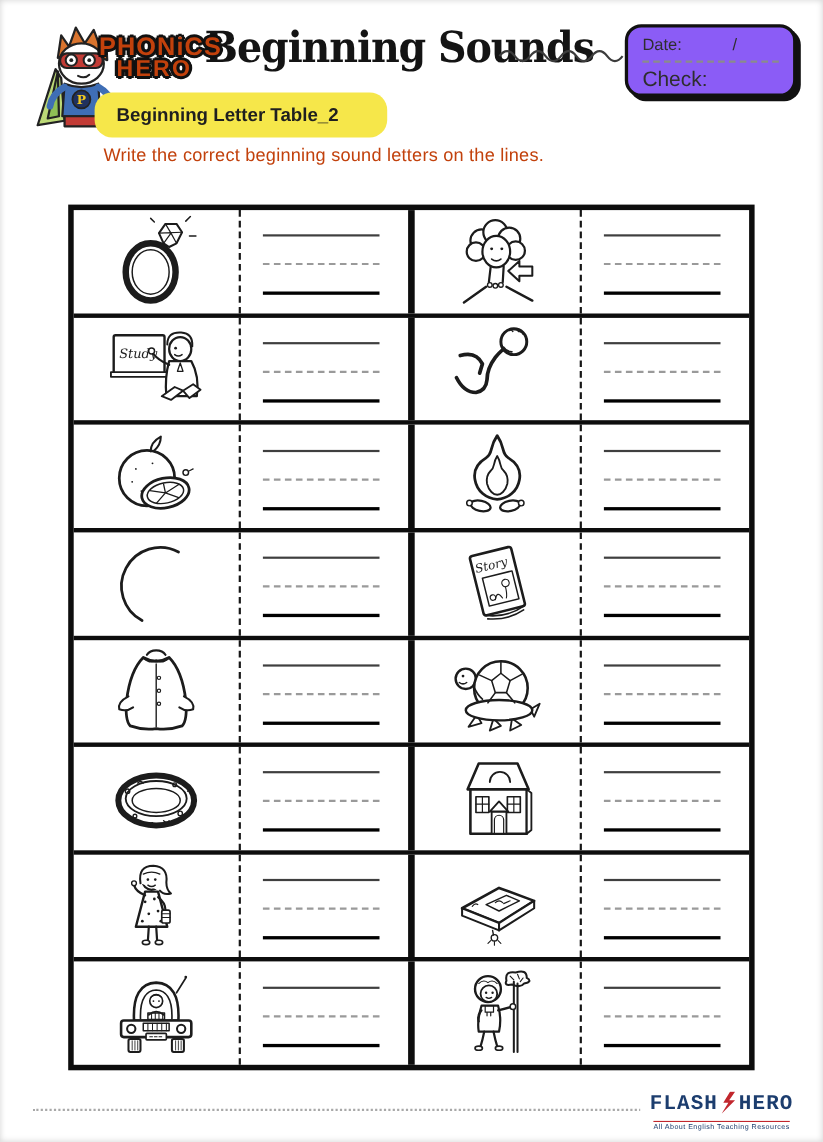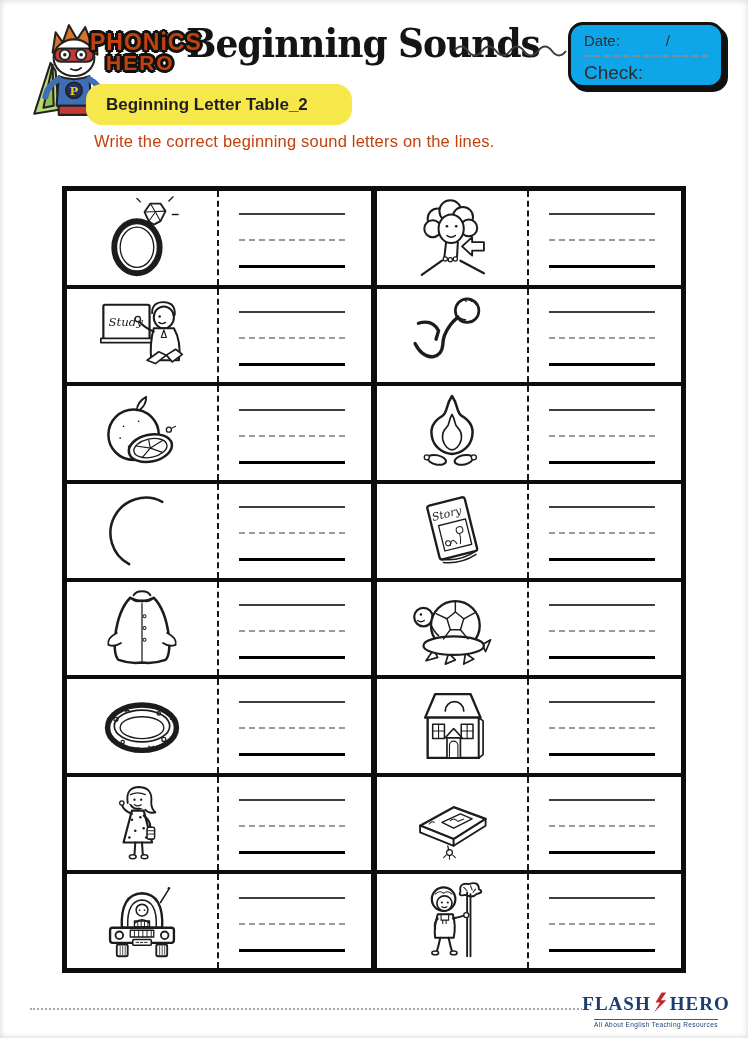--- a/index.html
+++ b/index.html
@@ -13,21 +13,21 @@
   .logo-text{position:absolute;left:90px;top:32px;z-index:1;line-height:.92;
     font-weight:800;color:#c2410c;letter-spacing:1px;
     text-shadow:-2px -2px 0 #111,2px -2px 0 #111,-2px 2px 0 #111,2px 2px 0 #111,
                  0 -3px 0 #111,0 3px 0 #111,-3px 0 0 #111,3px 0 0 #111;}
   .logo-text .l1{font-size:23px;}
   .logo-text .l2{font-size:21px;letter-spacing:2px;padding-left:16px;}
   .title{position:absolute;left:186px;top:22px;font-family:"DejaVu Serif",serif;
     font-weight:700;font-size:36px;letter-spacing:-1px;color:#141414;transform:scaleY(1.08);}
   .squiggle{position:absolute;left:452px;top:40px;}
   .datebox{position:absolute;left:568px;top:22px;width:156px;height:66px;
-    background:#0ea5e9;border:3px solid #111;border-radius:15px;box-shadow:4px 4px 0 #111;
+    background:#8b5cf6;border:3px solid #111;border-radius:15px;box-shadow:4px 4px 0 #111;
     box-sizing:border-box;padding:7px 13px 5px 13px;z-index:1;}
   .datebox .row1{font-size:15px;color:#2e2e2e;display:flex;}
   .datebox .slash{margin-left:46px;}
   .datebox .div{border-top:2px dashed #8b8b8b;margin:6px 0 5px 0;}
   .datebox .row2{font-size:19px;color:#2e2e2e;}
   .banner{position:absolute;left:86px;top:84px;width:266px;height:41px;z-index:2;
     background:#F6E74A;border-radius:16px;display:flex;align-items:center;padding-left:20px;
     box-sizing:border-box;font-size:17px;font-weight:700;color:#1f1f1f;}
   .instruction{position:absolute;left:66px;top:132px;font-size:16.5px;color:#c2410c;letter-spacing:.2px;margin-left:28px;}
   
@@ -43,21 +43,21 @@
   .lines{flex:1;display:flex;flex-direction:column;justify-content:center;
     padding:6px 26px 0 20px;gap:24px;}
   .ln1{border-top:2.5px solid #3f3f3f;}
   .ln2{border-top:2px dashed #9a9a9a;}
   .ln3{border-top:3.5px solid #000;}
   
   .footline{position:absolute;left:30px;right:30px;top:1008px;border-top:2px dotted #a8a8a8;}
   .brand{position:absolute;right:18px;top:990px;width:148px;background:#fff;z-index:2;
     text-align:center;padding:2px 0 1px 0;}
   .brand .top{display:flex;align-items:flex-end;justify-content:center;gap:3px;
-    font-family:Liberation Serif, serif;font-size:19px;letter-spacing:1px;color:#1c3d6e;font-weight:700;line-height:1;}
+    font-family:Liberation Mono, monospace;font-size:19px;letter-spacing:1px;color:#1c3d6e;font-weight:700;line-height:1;}
   .brand .tag{font-size:6.5px;color:#1c3d6e;letter-spacing:.4px;margin-top:1px;
     border-top:1px solid #c1272d;display:inline-block;padding-top:1px;}
   text{font-family:"DejaVu Serif",serif;}
 </style>
 </head>
 <body>
 
 <div class="page">
 
   <svg class="mascot" viewBox="0 0 90 100">

